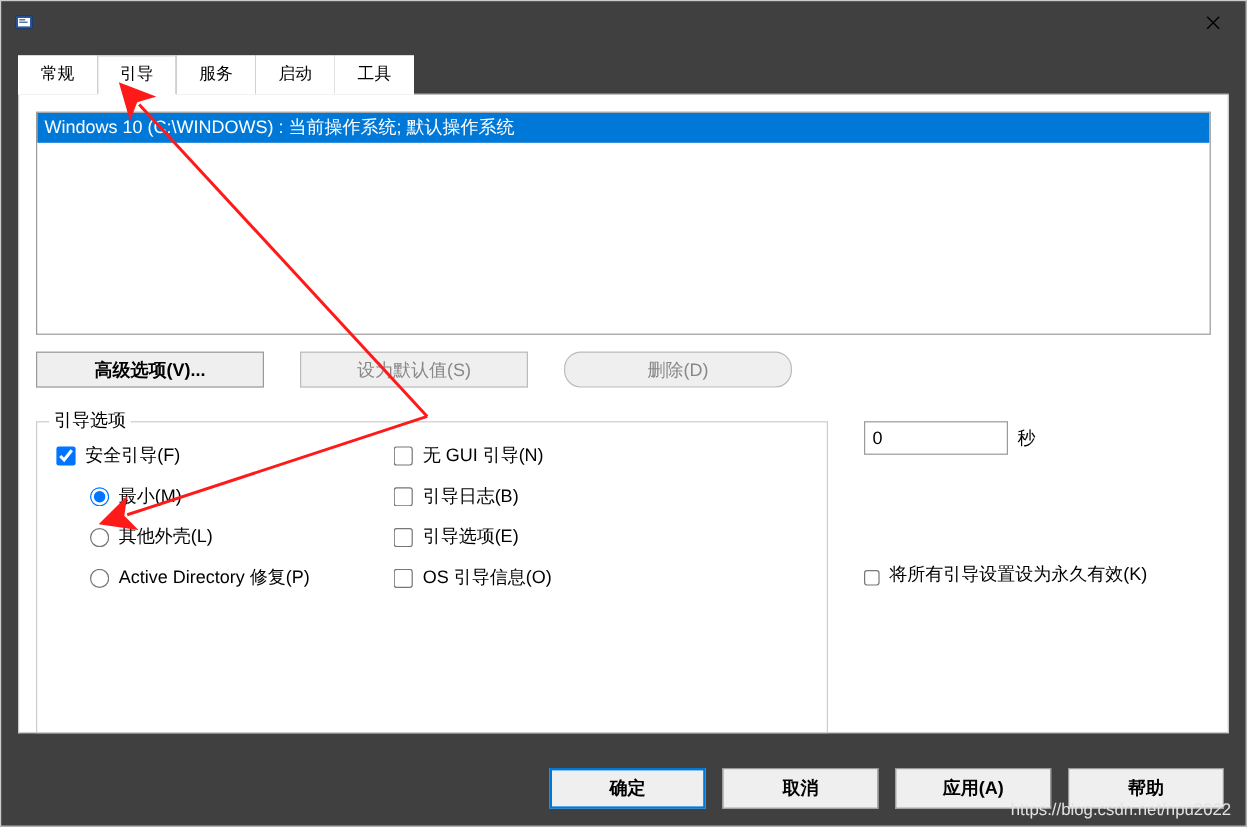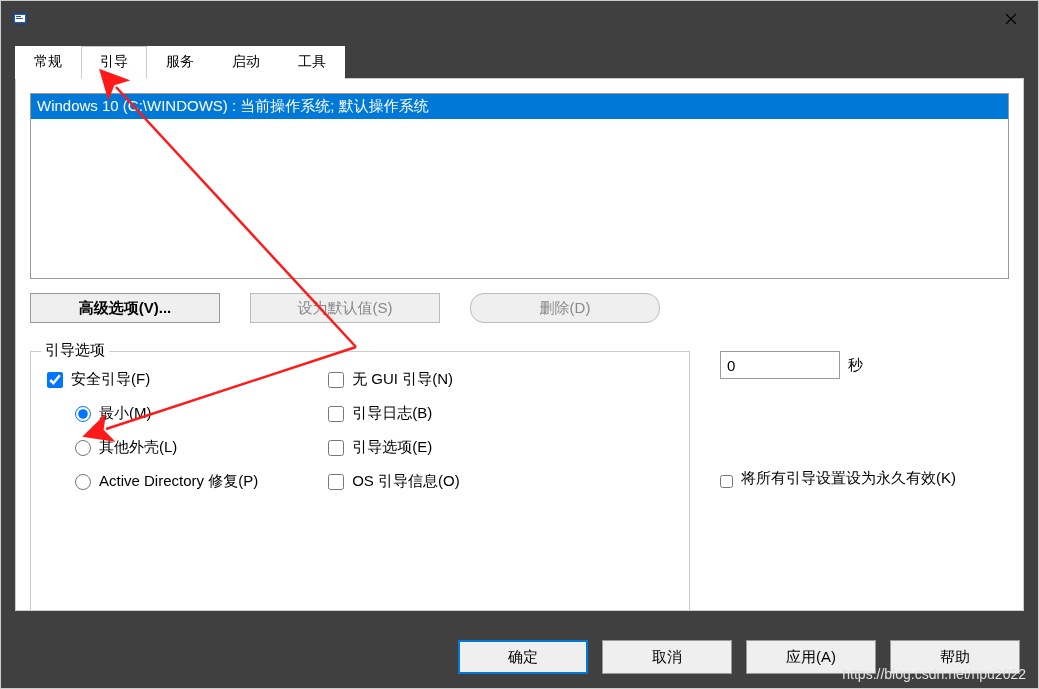--- a/index.html
+++ b/index.html
@@ -30,21 +30,21 @@
     .chk input, .rad input { width: 16px; height: 16px; }
     .indented { margin-left: 28px; }
     .right-col { width: 270px; }
     .timeout-label { font-size: 15px; margin-bottom: 6px; }
     .timeout-row { display: flex; align-items: center; gap: 8px; }
     .timeout-input { width: 120px; height: 28px; border: 1px solid #999; padding: 2px 6px; font-size: 15px; font-family: inherit; }
     .sec-label { font-size: 15px; }
     .perm-chk { margin-top: 90px; display: flex; align-items: flex-end; gap: 8px; font-size: 15px; }
     .perm-chk input { margin-top: 3px; flex-shrink: 0; }
     .bottom-btns { position: absolute; bottom: 14px; right: 18px; display: flex; gap: 14px; }
-    .win-btn { width: 130px; height: 34px; border: 1px solid #999; background: #efefef; cursor: pointer; font-family: inherit; font-size: 15px; display: flex; align-items: center; justify-content: center; }
+    .win-btn { width: 130px; height: 34px; border: 1px solid #999; background: #efefef; cursor: pointer; font-family: inherit; font-size: 15px; display: flex; align-items: center; justify-content: center; font-weight: bold; }
     .win-btn.default-btn { border: 2px solid #0078d7; }
     .arrow-overlay { position: absolute; top: 0; left: 0; pointer-events: none; z-index: 10; }
     .watermark { position: absolute; bottom: 6px; right: 12px; color: #e2e2e2; font-size: 14px; pointer-events: none; }
   </style>
 </head>
 <body>
 
 <div class="window">
   <div class="titlebar">
     <div class="icon-box">

